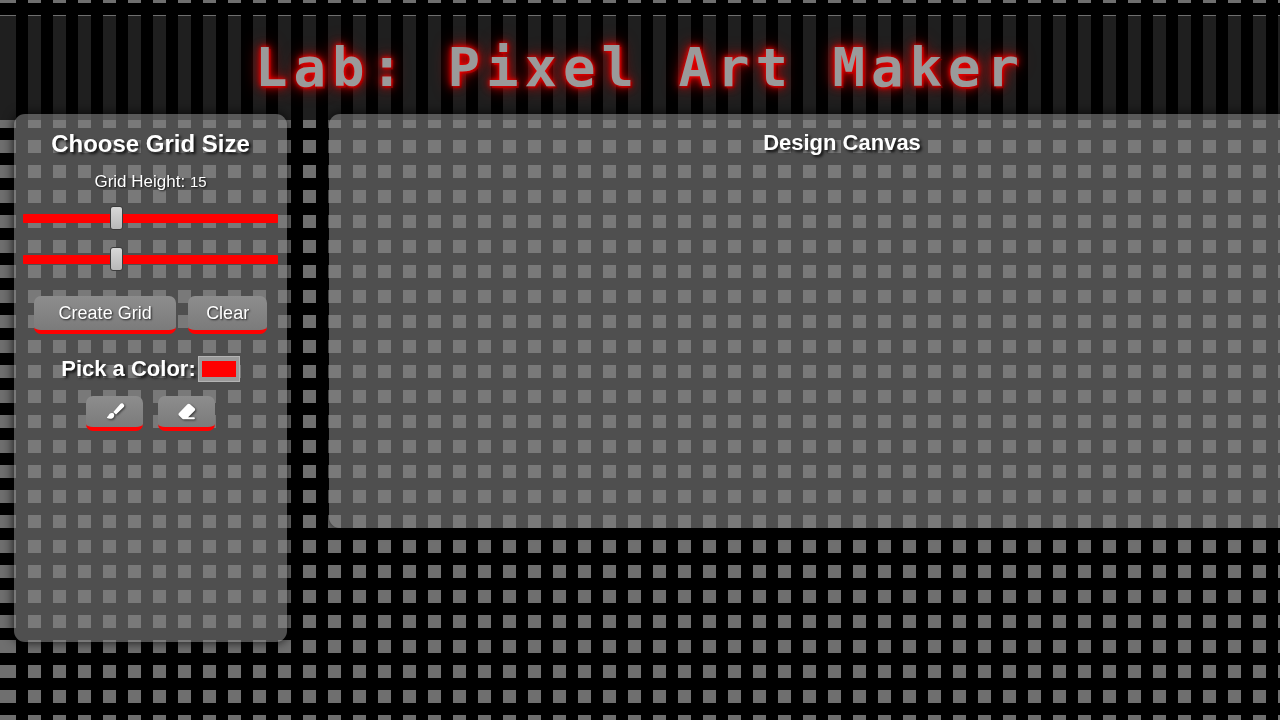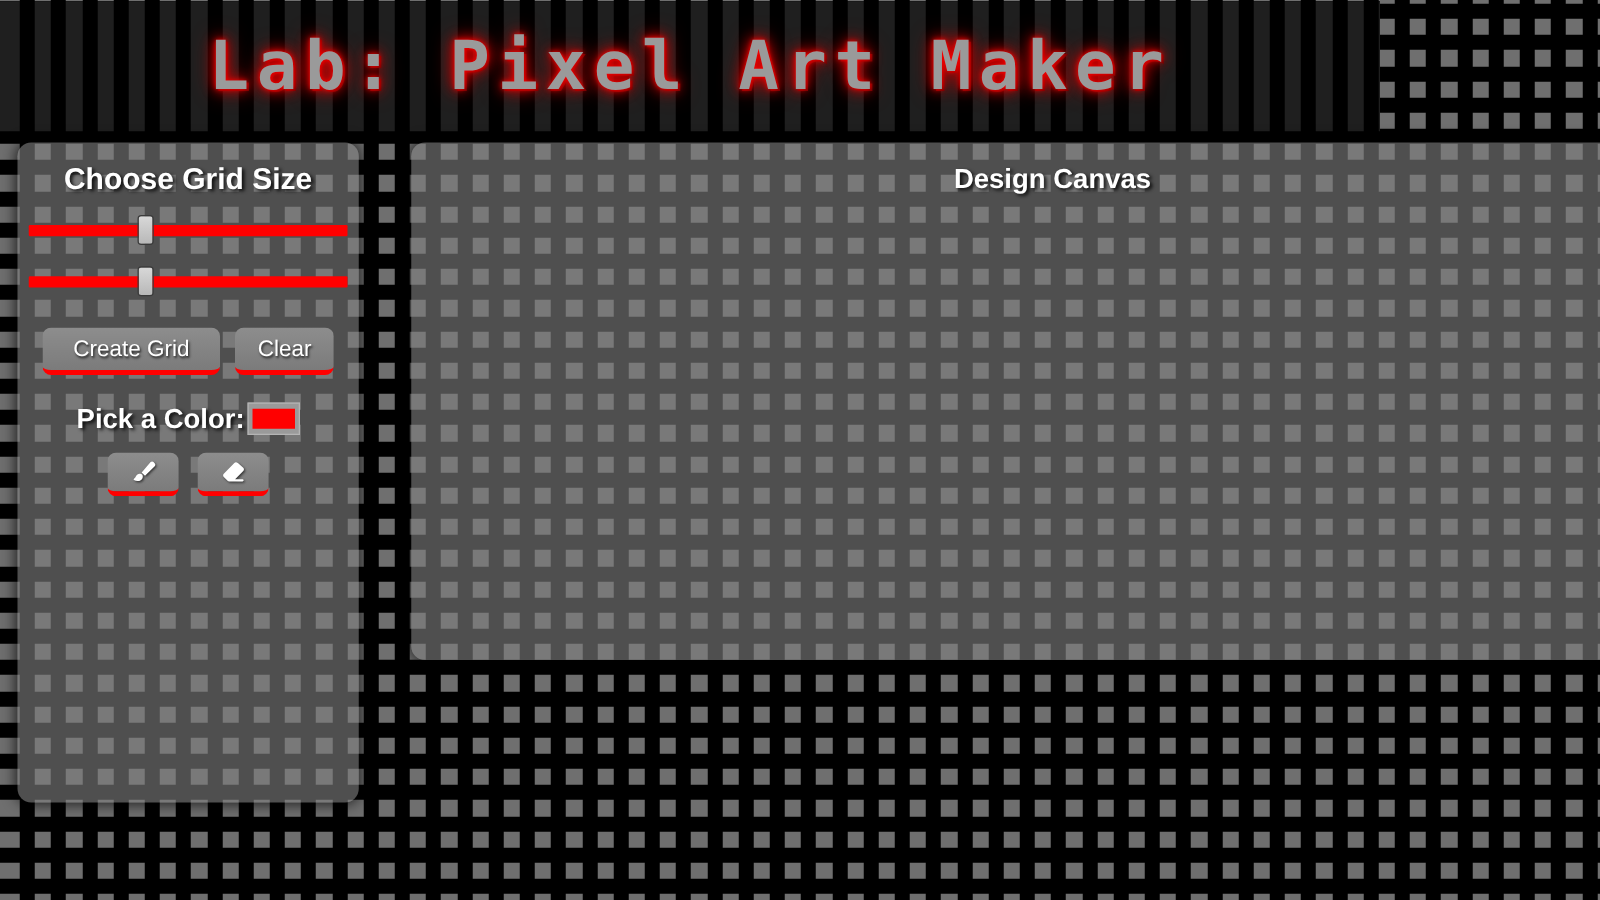--- a/index.html
+++ b/index.html
@@ -41,22 +41,22 @@
     inset: 0;
     background-image: repeating-linear-gradient(to bottom,
       #000000 0px, #000000 12px,
       rgba(0,0,0,0) 12px, rgba(0,0,0,0) 25px);
     background-position: 0px 3px;
   }
 
   
   #header {
     position: absolute;
-    left: 0; top: 1px;
-    width: 1104px;
+    left: 0; top: 16px;
+    width: 1280px;
     height: 104px;
     z-index: 2;
     background-color: #000000;
     background-image:
       repeating-linear-gradient(to right,
         #1f1f1f 0px, #1f1f1f 13px,
         rgba(0,0,0,0) 13px, rgba(0,0,0,0) 25px),
       repeating-linear-gradient(to bottom,
         #000000 0px, #000000 12px,
         rgba(0,0,0,0) 12px, rgba(0,0,0,0) 25px);
@@ -266,20 +266,21 @@
 
 <div id="header">
   <div id="app-title">Lab: Pixel Art Maker</div>
 </div>
 
 <div class="panel" id="sidebar-panel">
 
   <div class="panel-title" id="sidebar-title">Choose Grid Size</div>
 
   <div class="slider-group">
+    <span class="slider-label"><span>Grid Height:</span> <span class="val">15</span></span>
     <div class="slider">
       <div class="slider-track"></div>
       <div class="slider-thumb" id="height-thumb" style="left: 86.8718px;"></div>
     </div>
   </div>
 
   <div class="slider-group">
     <div class="slider">
       <div class="slider-track"></div>
       <div class="slider-thumb" id="width-thumb" style="left: 86.8718px;"></div>

